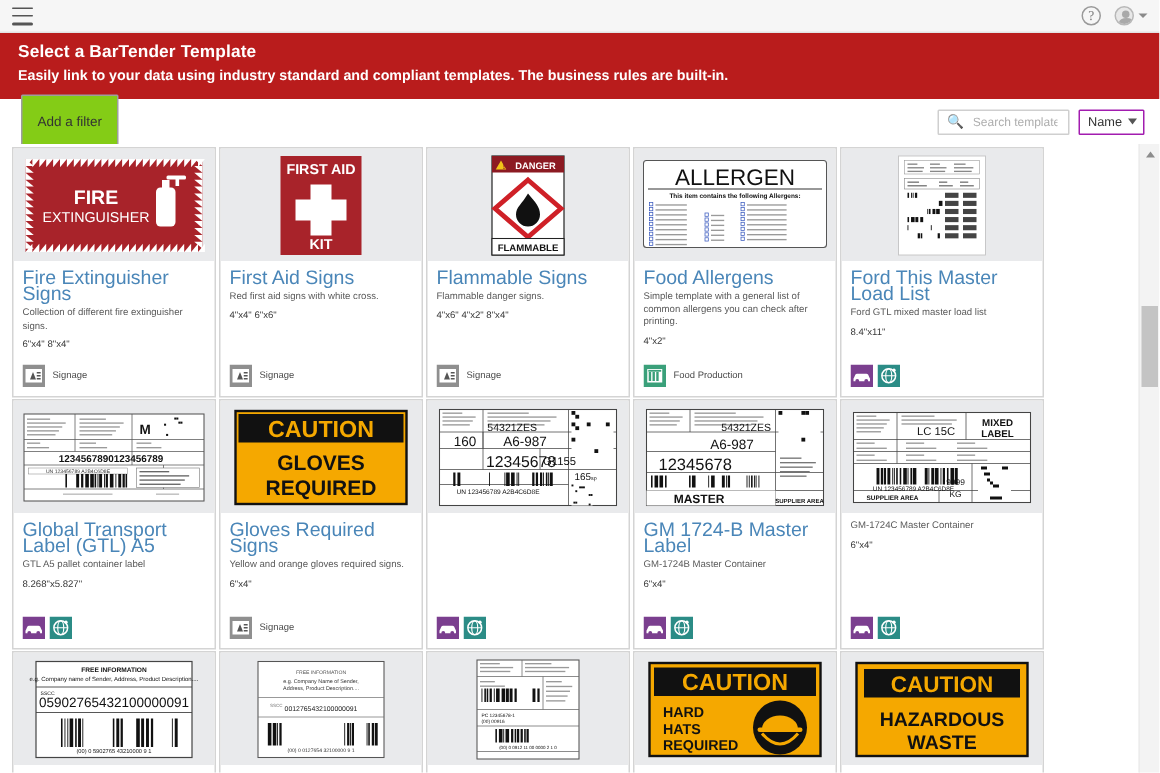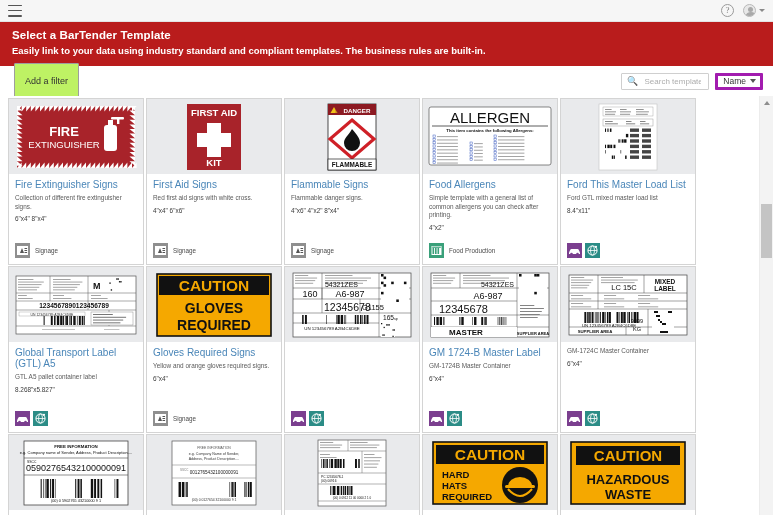--- a/index.html
+++ b/index.html
@@ -67,21 +67,21 @@
 
   
   .toolbar {
     height: 30px;
     display: flex; align-items: center; justify-content: space-between;
     padding: 0 10px 0 14px;
     background: #fff;
   }
   .filter-btn {
     border: 1px solid #9e9e9e;
-    background: #bef264;
+    background: #84cc16;
     font-size: 9px; color: #333;
     padding: 12px 10px;
     border-radius: 1px;
     cursor: pointer;
   }
   .toolbar-right { display: flex; align-items: center; gap: 6px; }
   .search-box {
     width: 88px; height: 17px;
     border: 1px solid #cfcfcf; background: #fff;
     display: flex; align-items: center; gap: 4px;
@@ -89,21 +89,21 @@
   }
   .search-glyph { color: #777; font-size: 9px; line-height: 1; }
   .search-input {
     border: none; outline: none; background: transparent;
     font-size: 8px; color: #333; width: 100%;
     font-family: "Liberation Sans", sans-serif;
   }
   .search-input::placeholder { color: #adadad; }
   .sort-select {
     height: 17px; min-width: 40px;
-    border: 3px solid #a21caf; background: #fff;
+    border: 1px solid #a21caf; background: #fff;
     display: flex; align-items: center; justify-content: flex-end;
     gap: 4px; padding: 0 4px 0 5px; border-radius: 1px;
     font-size: 8.5px; color: #333; cursor: pointer;
   }
   .caret-dd {
     width: 0; height: 0;
     border-left: 3px solid transparent; border-right: 3px solid transparent;
     border-top: 4px solid #555;
   }
 
@@ -139,21 +139,21 @@
     height: 75px;
     background: #e9eaec;
     display: flex; align-items: center; justify-content: center;
     padding: 3px;
     overflow: hidden;
     text-align: center;
   }
   .card-body { padding: 5px 6px 0 6px; flex: 1; overflow: hidden; }
   .card-title {
     color: #4a86b8;
-    font-size: 10px;
+    font-size: 13px;
     line-height: 11px;
     margin-bottom: 4px;
     font-weight: normal;
   }
   .card-desc {
     color: #5a5a5a;
     font-size: 6.4px;
     line-height: 8.5px;
     margin-bottom: 4px;
   }

